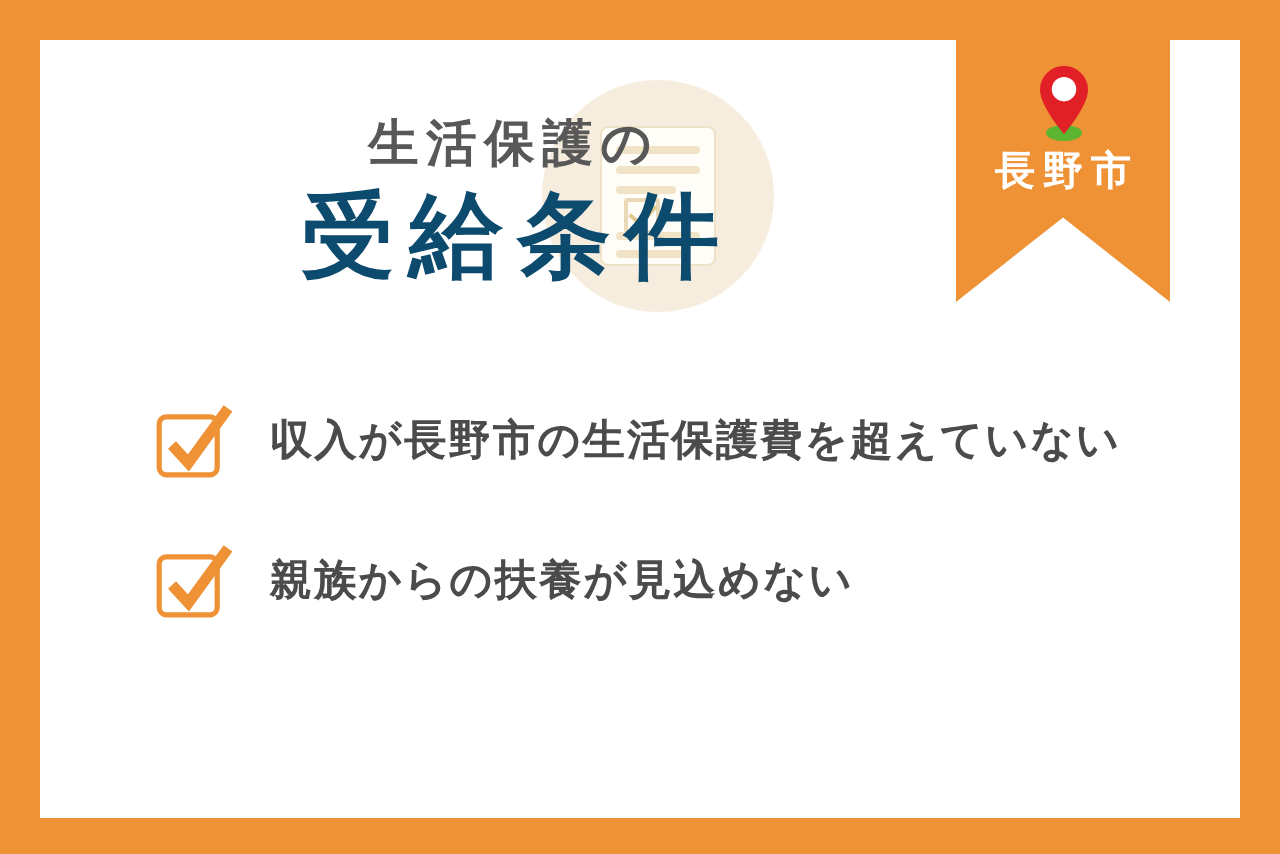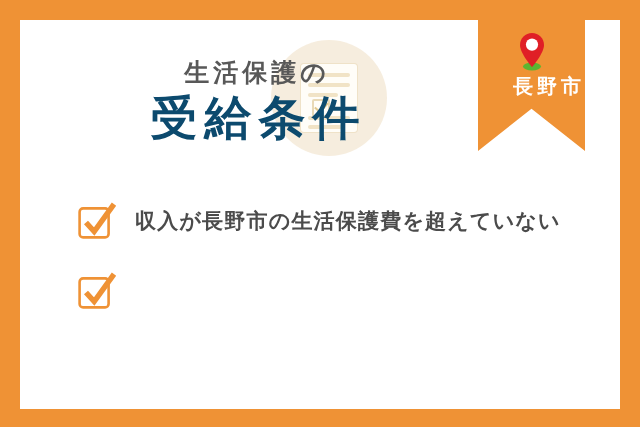--- a/index.html
+++ b/index.html
@@ -136,21 +136,21 @@
     top: 31px;
     transform: translateX(-50%);
     width: 34px;
     height: 40px;
   }
   .badge-label {
     position: absolute;
     left: 0;
     top: 76px;
     width: 107px;
-    text-align: right;
+    text-align: center;
     font-size: 20px;
     font-weight: bold;
     color: #ffffff;
     letter-spacing: 4px;
     text-indent: 4px;
     line-height: 1;
   }
 
   
   .list {
@@ -226,17 +226,18 @@
         </svg>
         <div class="item-text">収入が長野市の生活保護費を超えていない</div>
       </div>
 
 
       <div class="item">
         <svg class="check-icon" viewBox="0 0 40 40">
           <rect x="2.6" y="7.4" width="29" height="29" rx="3.5" fill="none" stroke="#ef9235" stroke-width="2.6"></rect>
           <path d="M9 21.5 L17.2 30.5 L37 3.2" fill="none" stroke="#ef9235" stroke-width="5.4" stroke-linecap="butt" stroke-linejoin="miter"></path>
         </svg>
+        <div class="item-text">親族からの扶養が見込めない</div>
       </div>
 
     </div>
   </div>
 </div>
 
 </body></html>

